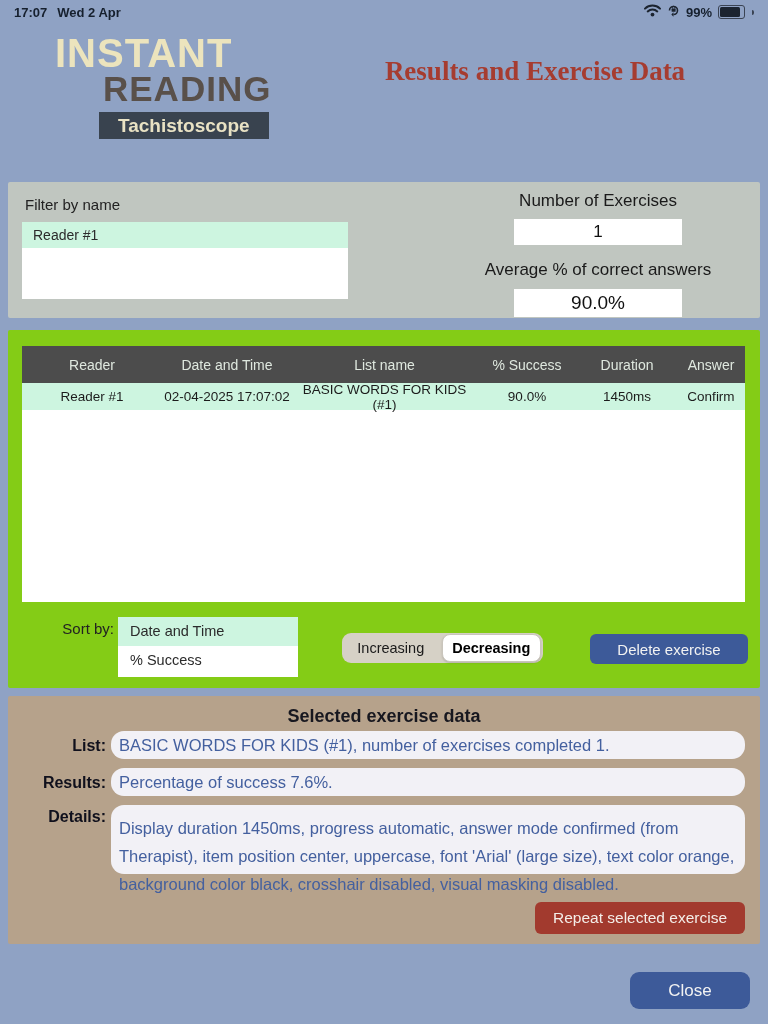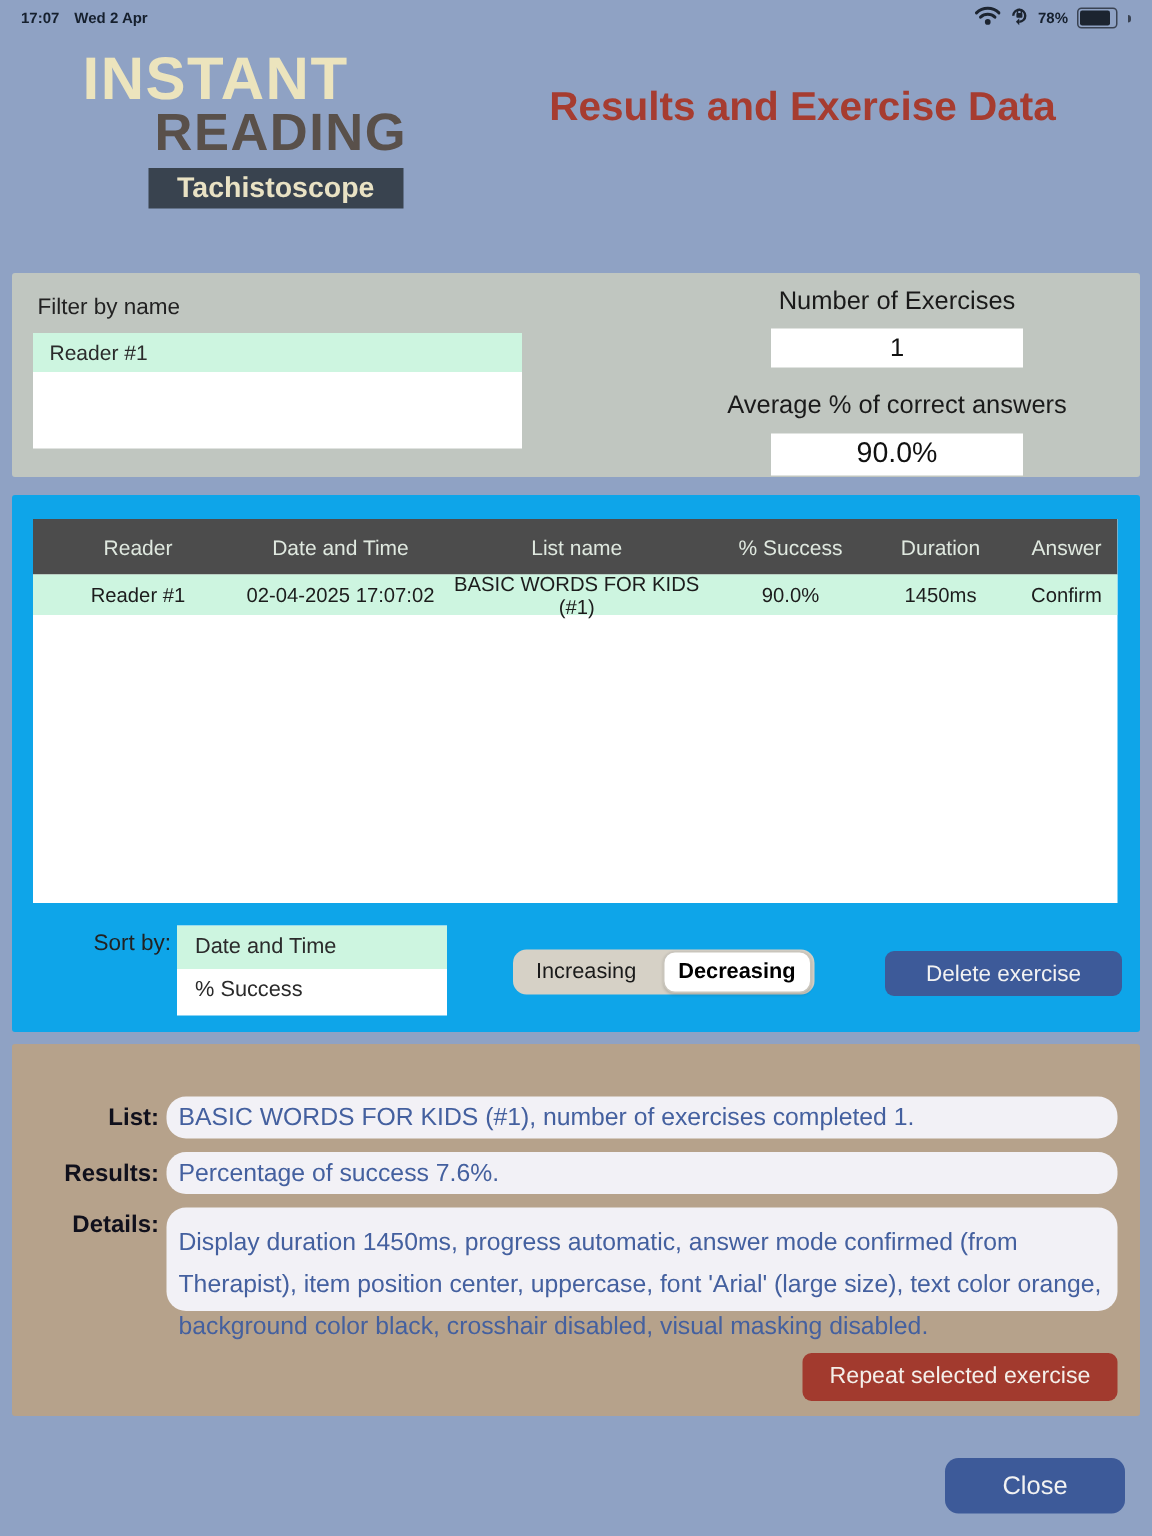--- a/index.html
+++ b/index.html
@@ -6,41 +6,41 @@
   body{
     width:768px;height:1024px;position:relative;overflow:hidden;
     background:#8fa2c4;
     font-family:"Liberation Sans", sans-serif;
     color:#1d1d25;
   }
   
   .statusbar{
     position:absolute;left:0;top:0;width:768px;height:24px;
     display:flex;justify-content:space-between;align-items:center;
-    padding:0 14px;box-sizing:border-box;font-size:10px;color:#16202e;
+    padding:0 14px;box-sizing:border-box;font-size:13px;color:#16202e;
   }
   .statusbar .left{display:flex;gap:10px;align-items:center;}
   .statusbar .time{font-weight:700;}
   .statusbar .date{font-weight:600;}
   .statusbar .right{display:flex;gap:6px;align-items:center;font-weight:600;}
   .batt{position:relative;width:25px;height:12px;border:1px solid #3a4353;border-radius:3px;display:inline-block;}
   .batt .fill{position:absolute;left:1px;top:1px;bottom:1px;width:78%;background:#1c2430;border-radius:1.5px;}
   .batt-tip{width:2px;height:5px;background:#3a4353;border-radius:0 2px 2px 0;margin-left:1px;}
   
   .logo{position:absolute;left:55px;top:33px;line-height:1;}
   .logo .l1{font-size:40px;font-weight:900;letter-spacing:1px;color:#ece4bd;}
   .logo .l2{font-size:35px;font-weight:900;letter-spacing:1px;color:#59504a;margin-left:48px;margin-top:-2px;}
   .logo .badge{display:inline-block;margin-left:44px;margin-top:6px;background:#39434f;color:#e9e2c4;
     font-size:19px;font-weight:700;padding:4px 19px;}
   .page-title{position:absolute;left:340px;top:56px;width:390px;text-align:center;
-    font-size:27px;font-weight:800;color:#a63c30;}
+    font-size:27px;font-weight:800;color:#a63c30;font-family:Liberation Serif, serif;}
   
   .panel{position:absolute;left:8px;width:752px;border-radius:2px;box-sizing:border-box;}
   .panel-filter{top:182px;height:136px;background:#c0c6c0;}
-  .panel-table{top:330px;height:358px;background:#0ea5e9;}
+  .panel-table{top:330px;height:358px;background:#84cc16;}
   .panel-selected{top:696px;height:248px;background:#b6a28b;}
   
   .filter-label{position:absolute;left:17px;top:14px;font-size:15px;color:#222;}
   .name-list{position:absolute;left:14px;top:40px;width:326px;height:77px;background:#ffffff;overflow:hidden;}
   .name-item{height:26px;line-height:26px;padding-left:11px;font-size:14px;color:#2b2b2b;background:#cdf5e0;}
   .filter-right{position:absolute;left:462px;top:0;width:256px;text-align:center;}
   .fr-label{font-size:17px;color:#1a1a1a;margin-top:9px;}
   .fr-field{width:168px;height:26px;line-height:26px;margin:8px auto 0;background:#ffffff;
     font-size:17px;color:#111;text-align:center;}
   .fr-field.big{height:28px;line-height:28px;font-size:19px;margin-top:9px;}
@@ -103,21 +103,21 @@
       </svg>
     </span>
     <span>
       <svg width="13" height="13" viewBox="0 0 13 13">
         <path d="M2.5 6.5 A4 4 0 1 1 6.5 10.5" stroke="#1c2430" stroke-width="1.6" fill="none"></path>
         <path d="M6.5 12.8 L4.3 10.5 L6.5 8.2 Z" fill="#1c2430"></path>
         <rect x="4.6" y="4.6" width="4" height="3.2" rx="0.6" fill="#1c2430"></rect>
         <path d="M5.3 4.6 V3.6 a1.3 1.3 0 0 1 2.6 0 v1" stroke="#1c2430" stroke-width="1" fill="none"></path>
       </svg>
     </span>
-    <span>78%</span>
+    <span>99%</span>
     <span class="batt">
         <span class="fill"></span>
       </span>
     <span class="batt-tip"></span>
   </div>
 </div>
 
 <div class="logo">
   <div class="l1">INSTANT</div>
   <div class="l2">READING</div>
@@ -166,20 +166,21 @@
 
   <div class="segmented">
     <div class="seg">Increasing</div>
     <div class="seg active">Decreasing</div>
   </div>
 
   <div class="btn btn-delete">Delete exercise</div>
 </div>
 
 <div class="panel panel-selected">
+  <div class="sel-title">Selected exercise data</div>
 
   <div class="sel-label lbl-list">List:</div>
   <div class="sel-field fld-list">BASIC WORDS FOR KIDS (#1), number of exercises completed 1.</div>
 
   <div class="sel-label lbl-results">Results:</div>
   <div class="sel-field fld-results">Percentage of success 7.6%.</div>
 
   <div class="sel-label lbl-details">Details:</div>
   <div class="sel-field fld-details">Display duration 1450ms, progress automatic, answer mode confirmed (from Therapist), item position center, uppercase, font 'Arial' (large size), text color orange, background color black, crosshair disabled, visual masking disabled.</div>
 

